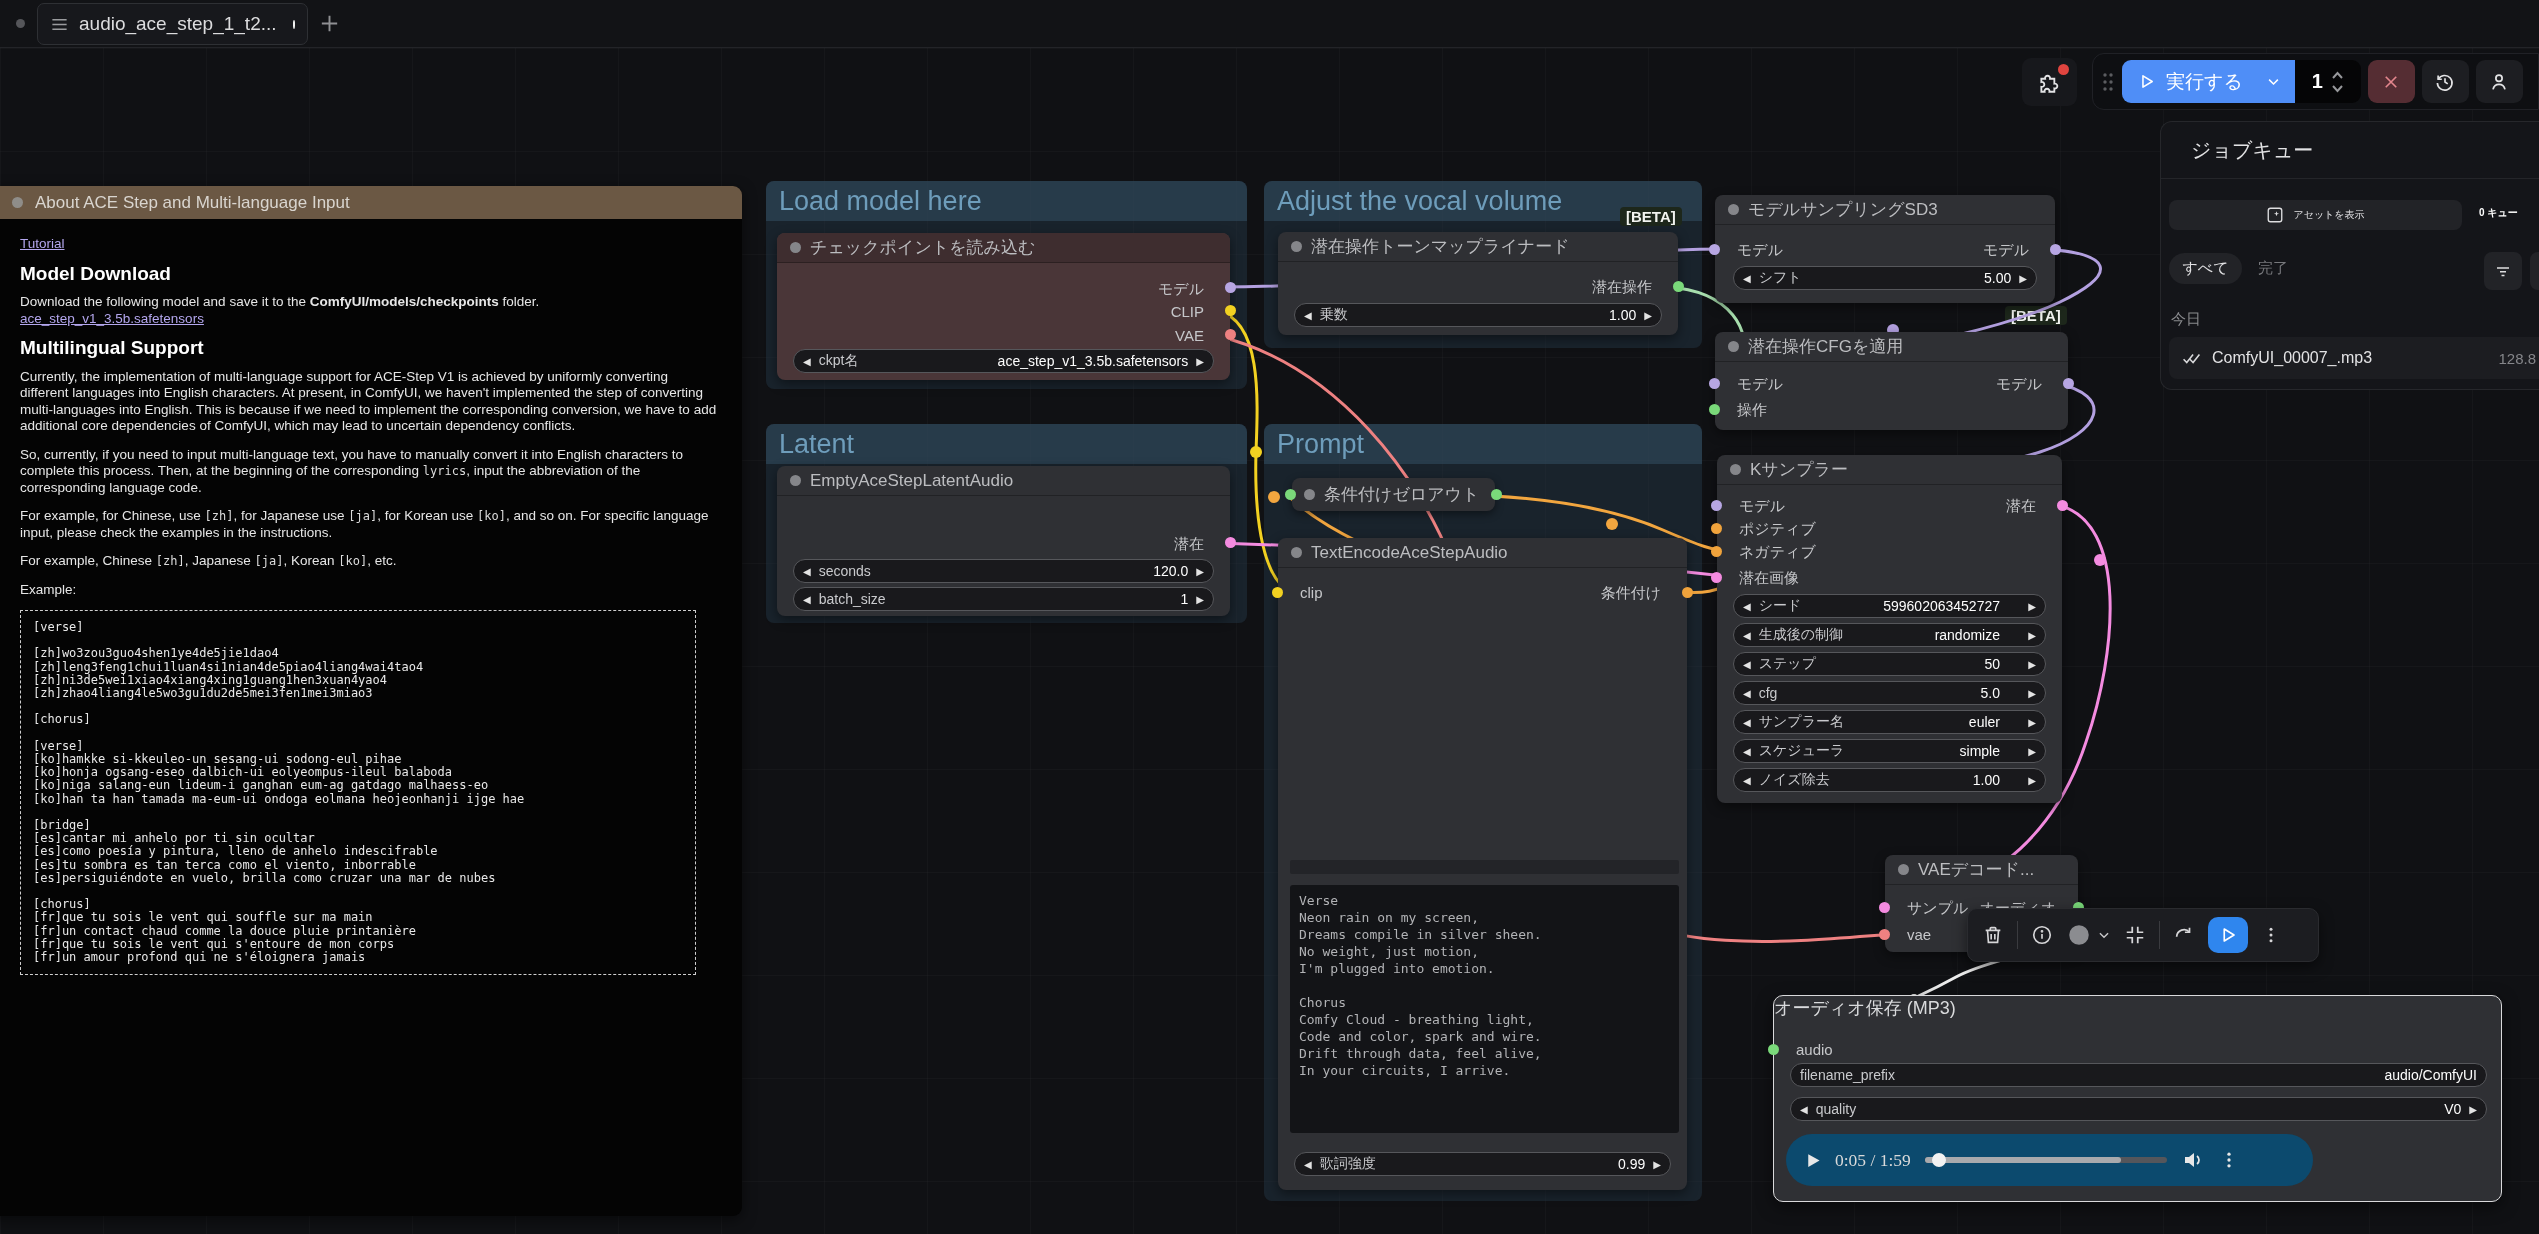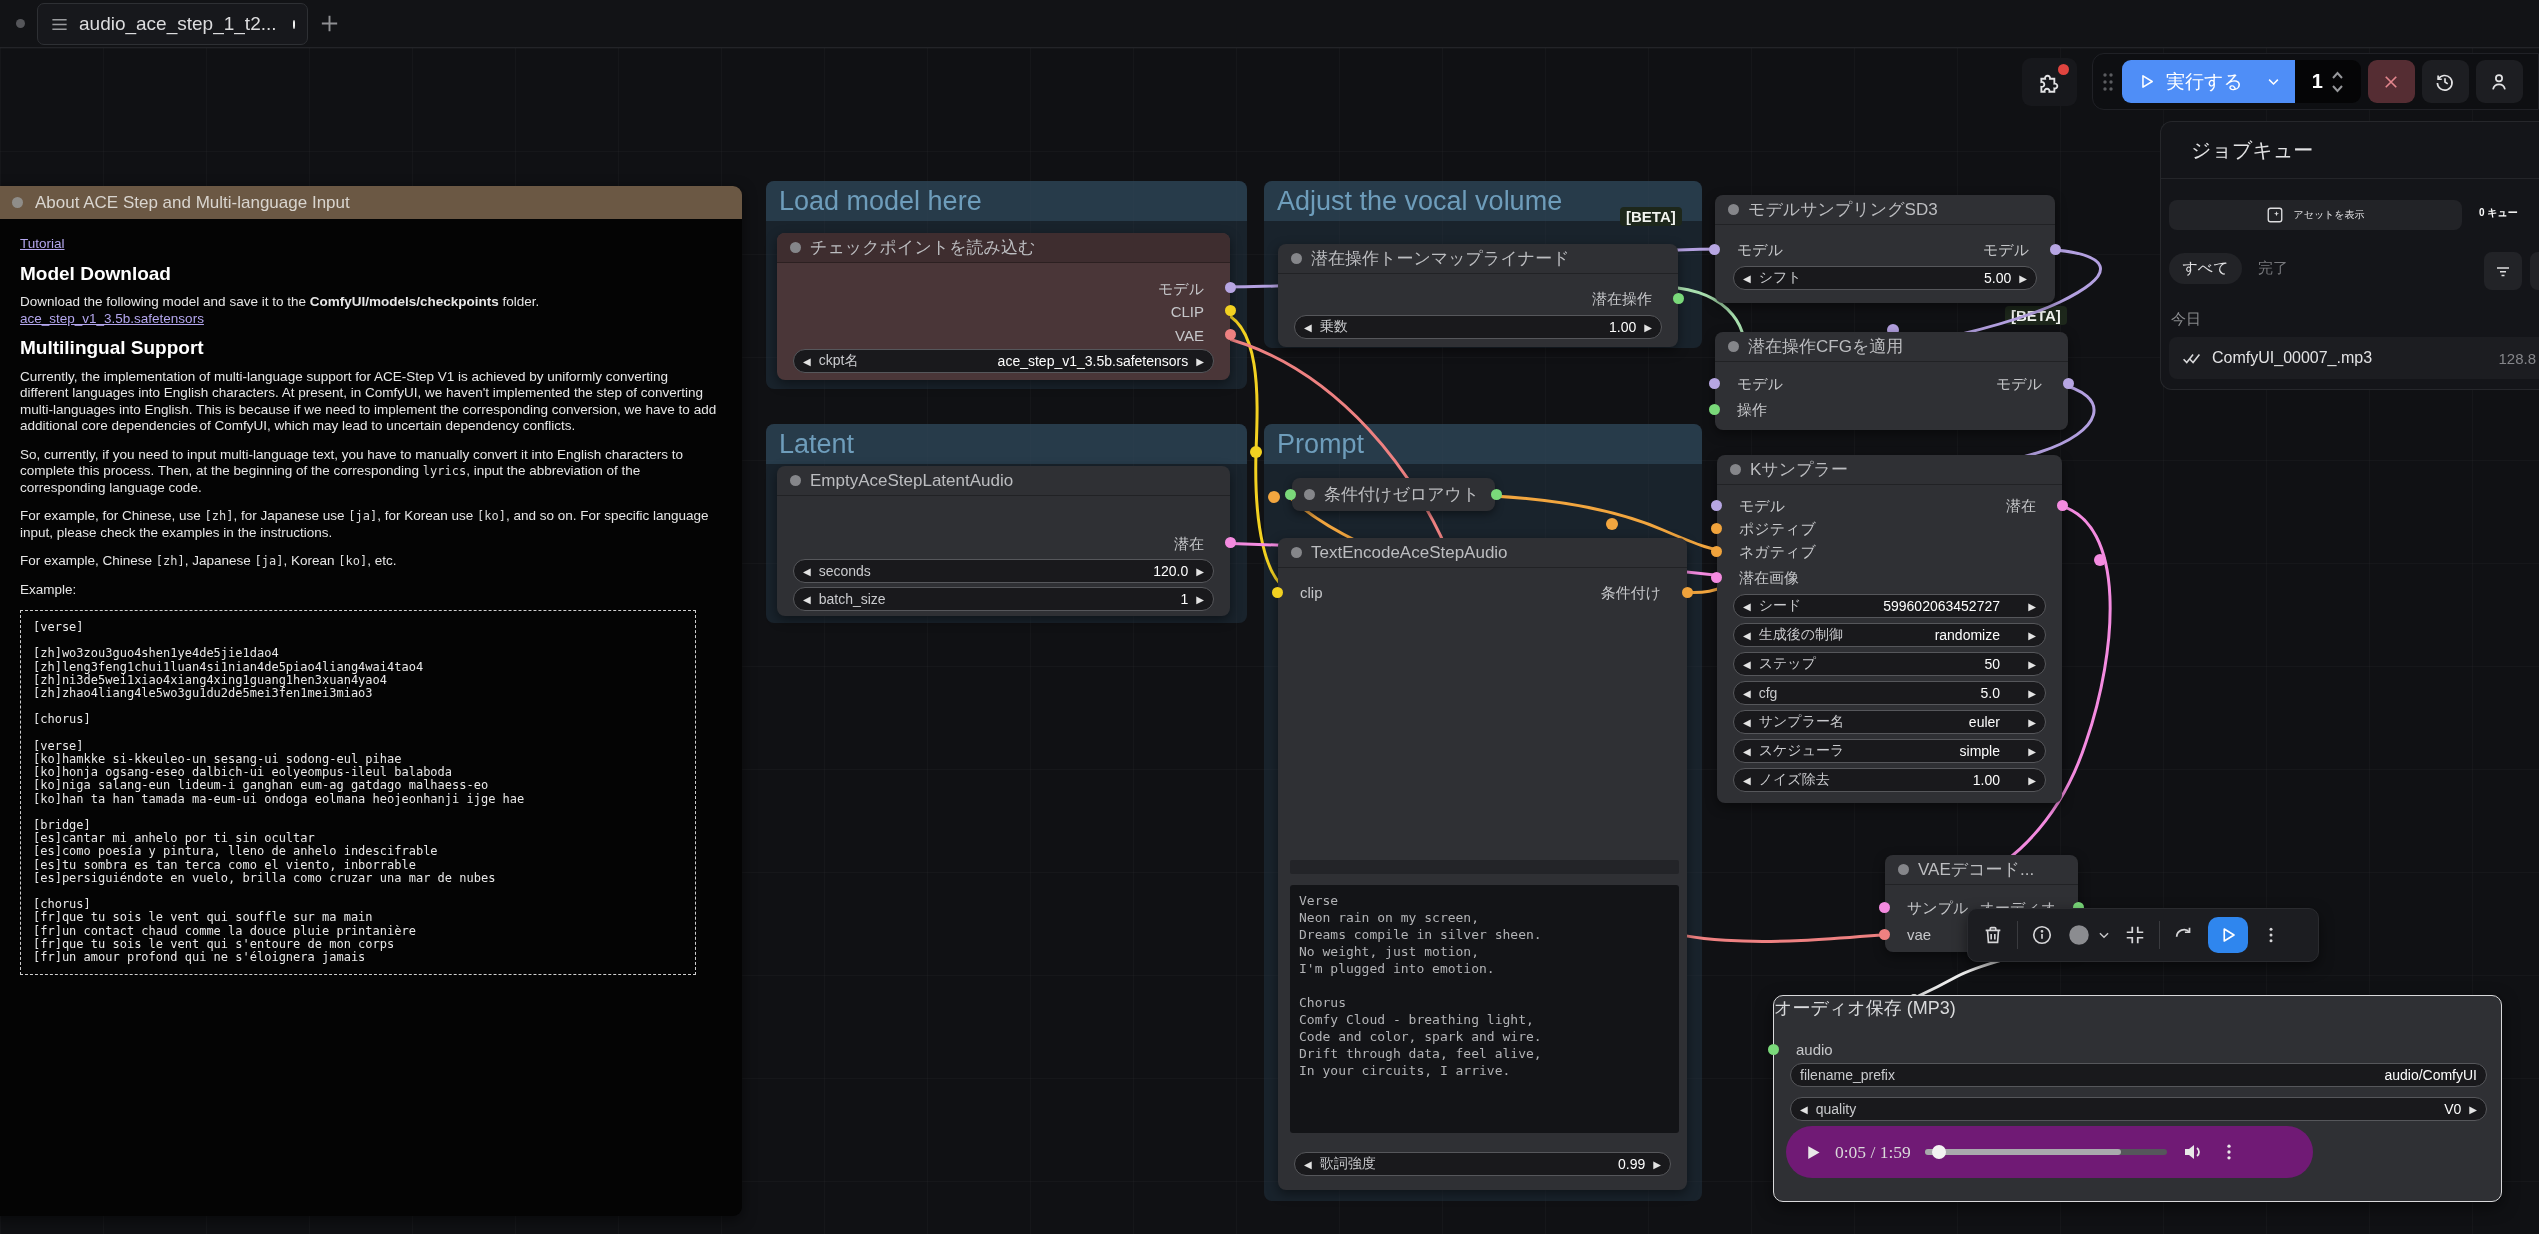--- a/index.html
+++ b/index.html
@@ -65,21 +65,21 @@
   #zeroout{position:absolute;left:1292px;top:478px;width:203px;height:33px;background:#2f3034;border-radius:8px;
     box-shadow:0 3px 9px rgba(0,0,0,.45);display:flex;align-items:center;gap:9px;padding:0 12px;
     color:#bcbdc0;font-size:17px;}
   
   #seltb{position:absolute;left:1967px;top:908px;width:352px;height:54px;background:#1c1d21;border:1px solid #2a2b2f;
     border-radius:10px;display:flex;align-items:center;gap:13px;padding:0 14px;box-shadow:0 5px 14px rgba(0,0,0,.5);}
   .sep{width:1px;height:28px;background:#3a3b3f;}
   
   #save-node{position:absolute;left:1773px;top:995px;width:729px;height:207px;background:#2f3034;border-radius:10px;
     border:1px solid #d9d9db;box-shadow:0 5px 16px rgba(0,0,0,.5);}
-  #player{position:absolute;left:12px;top:130px;width:527px;height:52px;background:#701a75;border-radius:26px;
+  #player{position:absolute;left:12px;top:138px;width:527px;height:52px;background:#0c4a6e;border-radius:26px;
     display:flex;align-items:center;gap:14px;padding:0 18px;color:#d8d8d8;}
   #ptrack{position:relative;width:242px;height:6px;border-radius:3px;background:#55565b;}
   #pbuf{position:absolute;left:0;top:0;height:6px;border-radius:3px;background:#a9aaad;}
   #pknob{position:absolute;top:-4px;width:14px;height:14px;border-radius:50%;background:#f2f2f2;}
   .ptime{font-family:"Liberation Serif","DejaVu Serif",serif;font-size:17.5px;color:#dadada;}
   #wires{position:absolute;left:0;top:0;pointer-events:none;}
 </style>
 </head>
 <body>
 
@@ -159,21 +159,21 @@
     <span class="arr">▶</span>
   </div>
   <div class="pill" style="left:16px;top:121px;width:421px;">
     <span class="arr">◀</span>
     <span>batch_size</span>
     <span class="val">1</span>
     <span class="arr">▶</span>
   </div>
 </div>
 
-<div class="node" style="left:1278px;top:232px;width:400px;height:103px;margin-top:12px;">
+<div class="node" style="left:1278px;top:232px;width:400px;height:103px;">
   <div class="hd">
       <span class="cdot"></span>
       <span>潜在操作トーンマップライナード</span>
     </div>
   <span class="slabel" style="right:26px;top:46px;">潜在操作</span>
   <span class="sdot" style="right:-6px;top:49px;background:#7ad97a;"></span>
   <div class="pill" style="left:16px;top:71px;width:368px;">
     <span class="arr">◀</span>
     <span>乗数</span>
     <span class="val">1.00</span>

